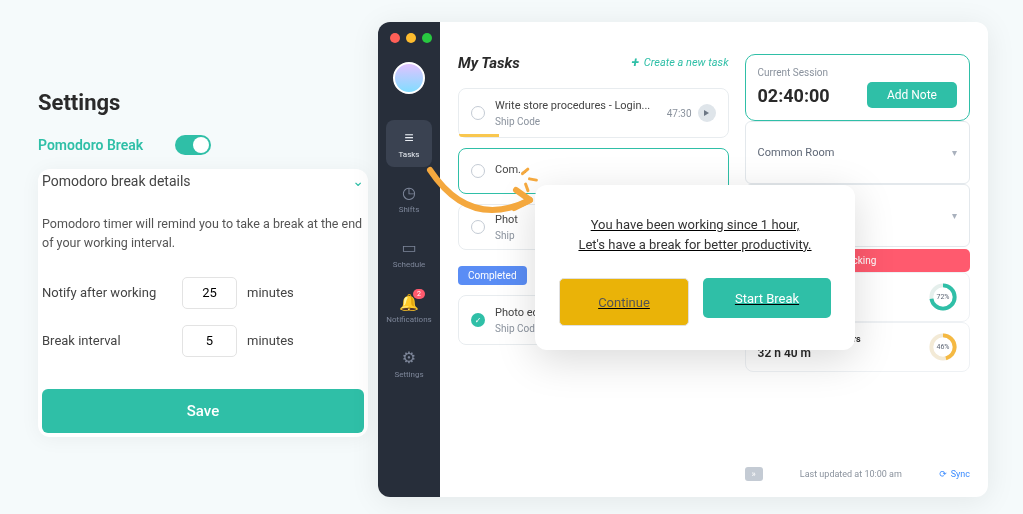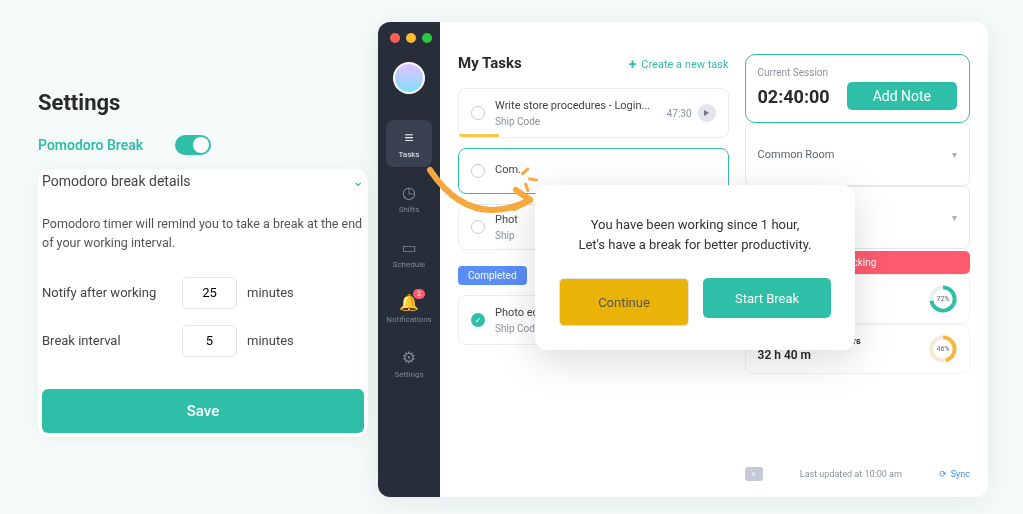--- a/index.html
+++ b/index.html
@@ -37,21 +37,21 @@
 .nav-item.active .nav-icon { color: #e9edf3; }
 .nav-label { font-size: 8px; color: #7d8699; margin-top: 3px; display: block; }
 .nav-item.active .nav-label { color: #e9edf3; }
 .bell-wrap { position: relative; display: inline-block; }
 .badge { position: absolute; top: -4px; right: -6px; background: #ff5a6e; color: #fff; font-size: 7px; border-radius: 7px; padding: 1px 4px; }
 
 .main { flex: 1; display: flex; padding: 32px 18px 16px 18px; gap: 16px; }
 .tasks-col { flex: 1.2; }
 .side-col { flex: 1; display: flex; flex-direction: column; }
 
-.tasks-header { display: flex; align-items: flex-end; justify-content: space-between; margin-bottom: 16px; }
+.tasks-header { display: flex; align-items: flex-start; justify-content: space-between; margin-bottom: 16px; font-style: italic; }
 .tasks-title { font-size: 15px; font-weight: 700; color: #2a2a2a; }
 .create-link { color: #2fbfa7; font-size: 11px; display: flex; align-items: center; gap: 5px; cursor: pointer; }
 .plus { font-size: 14px; font-weight: 700; }
 
 .task-card { background: #fff; border: 1px solid #e8ecef; border-radius: 8px; padding: 10px 12px; margin-bottom: 10px; display: flex; align-items: center; position: relative; }
 .task-card.highlight { border: 1.5px solid #2fbfa7; }
 .task-radio { width: 14px; height: 14px; border: 1.5px solid #c4cbd4; border-radius: 50%; margin-right: 10px; flex-shrink: 0; }
 .task-check { width: 14px; height: 14px; border-radius: 50%; background: #2fbfa7; margin-right: 10px; flex-shrink: 0; display: flex; align-items: center; justify-content: center; color: #fff; font-size: 8px; }
 .task-body { flex: 1; }
 .task-title { font-size: 11px; color: #444; margin-bottom: 4px; white-space: nowrap; overflow: hidden; text-overflow: ellipsis; max-width: 160px; }
@@ -60,40 +60,40 @@
 .play-btn { width: 18px; height: 18px; border-radius: 50%; background: #dfe5ea; display: flex; align-items: center; justify-content: center; }
 .play-tri { width:0; height:0; border-left: 5px solid #6c7785; border-top: 3px solid transparent; border-bottom: 3px solid transparent; }
 .task-progress { position: absolute; bottom: 0; left: 0; height: 3px; width: 15%; background: #f9c74f; border-radius: 0 0 0 8px; }
 
 .section-pill { display: inline-block; background: #5a8df5; color: #fff; font-size: 10px; padding: 4px 10px; border-radius: 4px; margin: 6px 0 10px 0; }
 
 .session-card { border: 1.5px solid #2fbfa7; border-radius: 10px; padding: 12px; background: #fff; }
 .session-label { font-size: 10px; color: #8a929d; }
 .session-row { display: flex; justify-content: space-between; align-items: center; margin-top: 4px; }
 .session-time { font-size: 18px; font-weight: 700; color: #2a2a2a; }
-.addnote-btn { background: #2fbfa7; color: #fff; border: none; font-size: 14px; padding: 6px 26px; border-radius: 5px; cursor: pointer; }
+.addnote-btn { background: #2fbfa7; color: #fff; border: none; font-size: 12px; padding: 6px 20px; border-radius: 5px; cursor: pointer; }
 
 .select-box { border: 1px solid #e3e8ec; border-radius: 6px; padding: 24px 12px; font-size: 11px; color: #5d6675; display: flex; justify-content: space-between; align-items: center; cursor: pointer; background: #fff; }
 .sel-chev { color: #a9b1bd; font-size: 10px; }
 
 .tracking-pill { background: #ff5a6e; color: #fff; font-size: 10px; padding: 6px 12px; border-radius: 5px; text-align: center; margin-top: 2px; }
 
 .stat-row { background: #fff; border: 1px solid #eef1f4; border-radius: 8px; padding: 10px 12px; display: flex; justify-content: space-between; align-items: center; }
 .stat-text { display: flex; flex-direction: column; gap: 2px; }
 .stat-sub { font-size: 9px; color: #8a929d; }
 .stat-val { font-size: 12px; font-weight: 600; color: #2a2a2a; }
 .donut { width: 28px; height: 28px; position: relative; }
 .donut-txt { position: absolute; top: 50%; left: 50%; transform: translate(-50%,-50%); font-size: 7px; color: #5d6675; }
 
 .footer-row { display: flex; justify-content: space-between; align-items: center; font-size: 9px; color: #8a929d; margin-top: auto; }
 .footer-chev { width: 18px; height: 14px; background: #c4cbd4; border-radius: 3px; color: #fff; font-size: 9px; display: flex; align-items: center; justify-content: center; }
 .sync-link { color: #3c8cff; display: flex; align-items: center; gap: 4px; cursor: pointer; }
 
 
-.popup { position: absolute; left: 535px; top: 185px; width: 320px; background: #fff; border-radius: 12px; padding: 30px 24px 24px 24px; box-shadow: 0 10px 40px rgba(0,0,0,.15); z-index: 10; }
+.popup { position: absolute; left: 535px; top: 185px; width: 320px; background: #fff; border-radius: 12px; padding: 30px 24px 24px 24px; box-shadow: 0 10px 40px rgba(0,0,0,.15); z-index: 10; text-decoration: underline; }
 .popup-text { font-size: 13px; color: #333; text-align: center; line-height: 1.5; margin-bottom: 24px; }
 .popup-btns { display: flex; gap: 14px; justify-content: center; }
 .btn-continue { flex: 1; height: 48px; border: 1px solid #e0e0e0; background: #eab308; color: #555; font-size: 13px; border-radius: 5px; cursor: pointer; }
 .btn-break { flex: 1; height: 40px; background: #2fbfa7; color: #fff; border: none; font-size: 13px; border-radius: 5px; cursor: pointer; }
 
 
 .arrow-svg { position: absolute; left: 420px; top: 160px; width: 140px; height: 90px; z-index: 11; pointer-events: none; }
 .sparkle { position: absolute; left: 520px; top: 170px; z-index: 11; pointer-events: none; }
 .sp-line { position: absolute; width: 10px; height: 2.5px; background: #f4a83e; border-radius: 2px; }
 </style>

